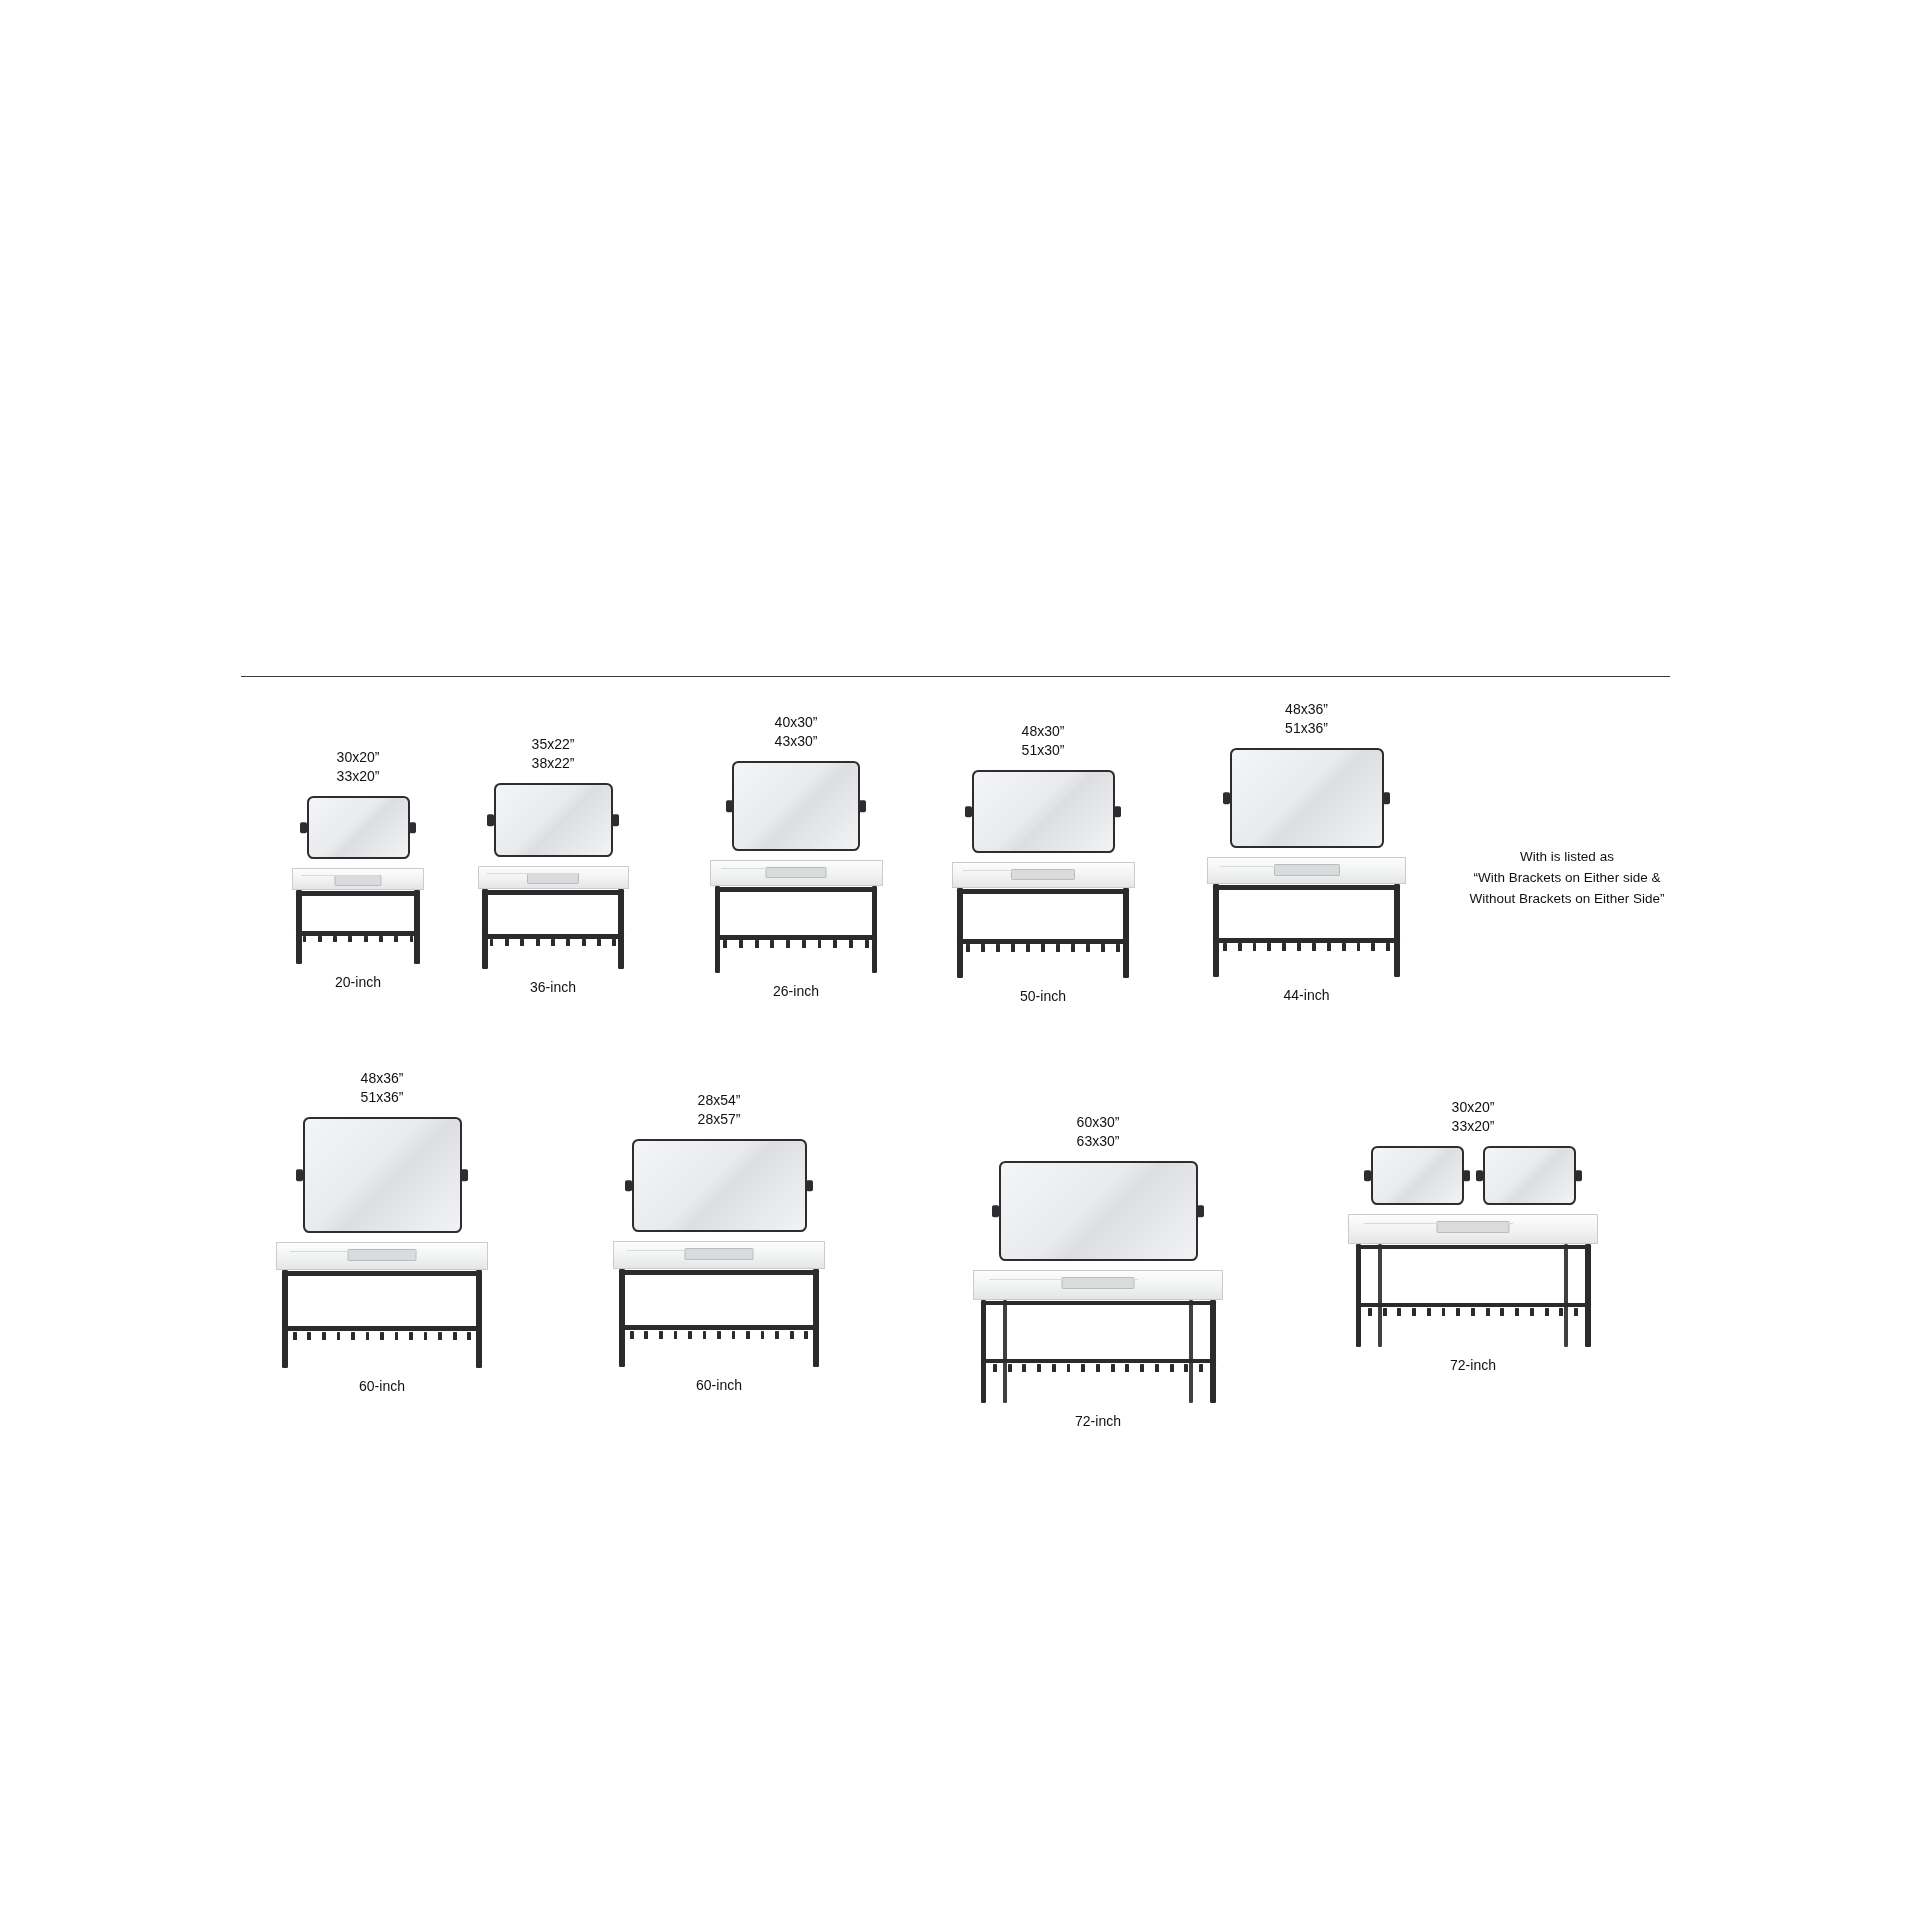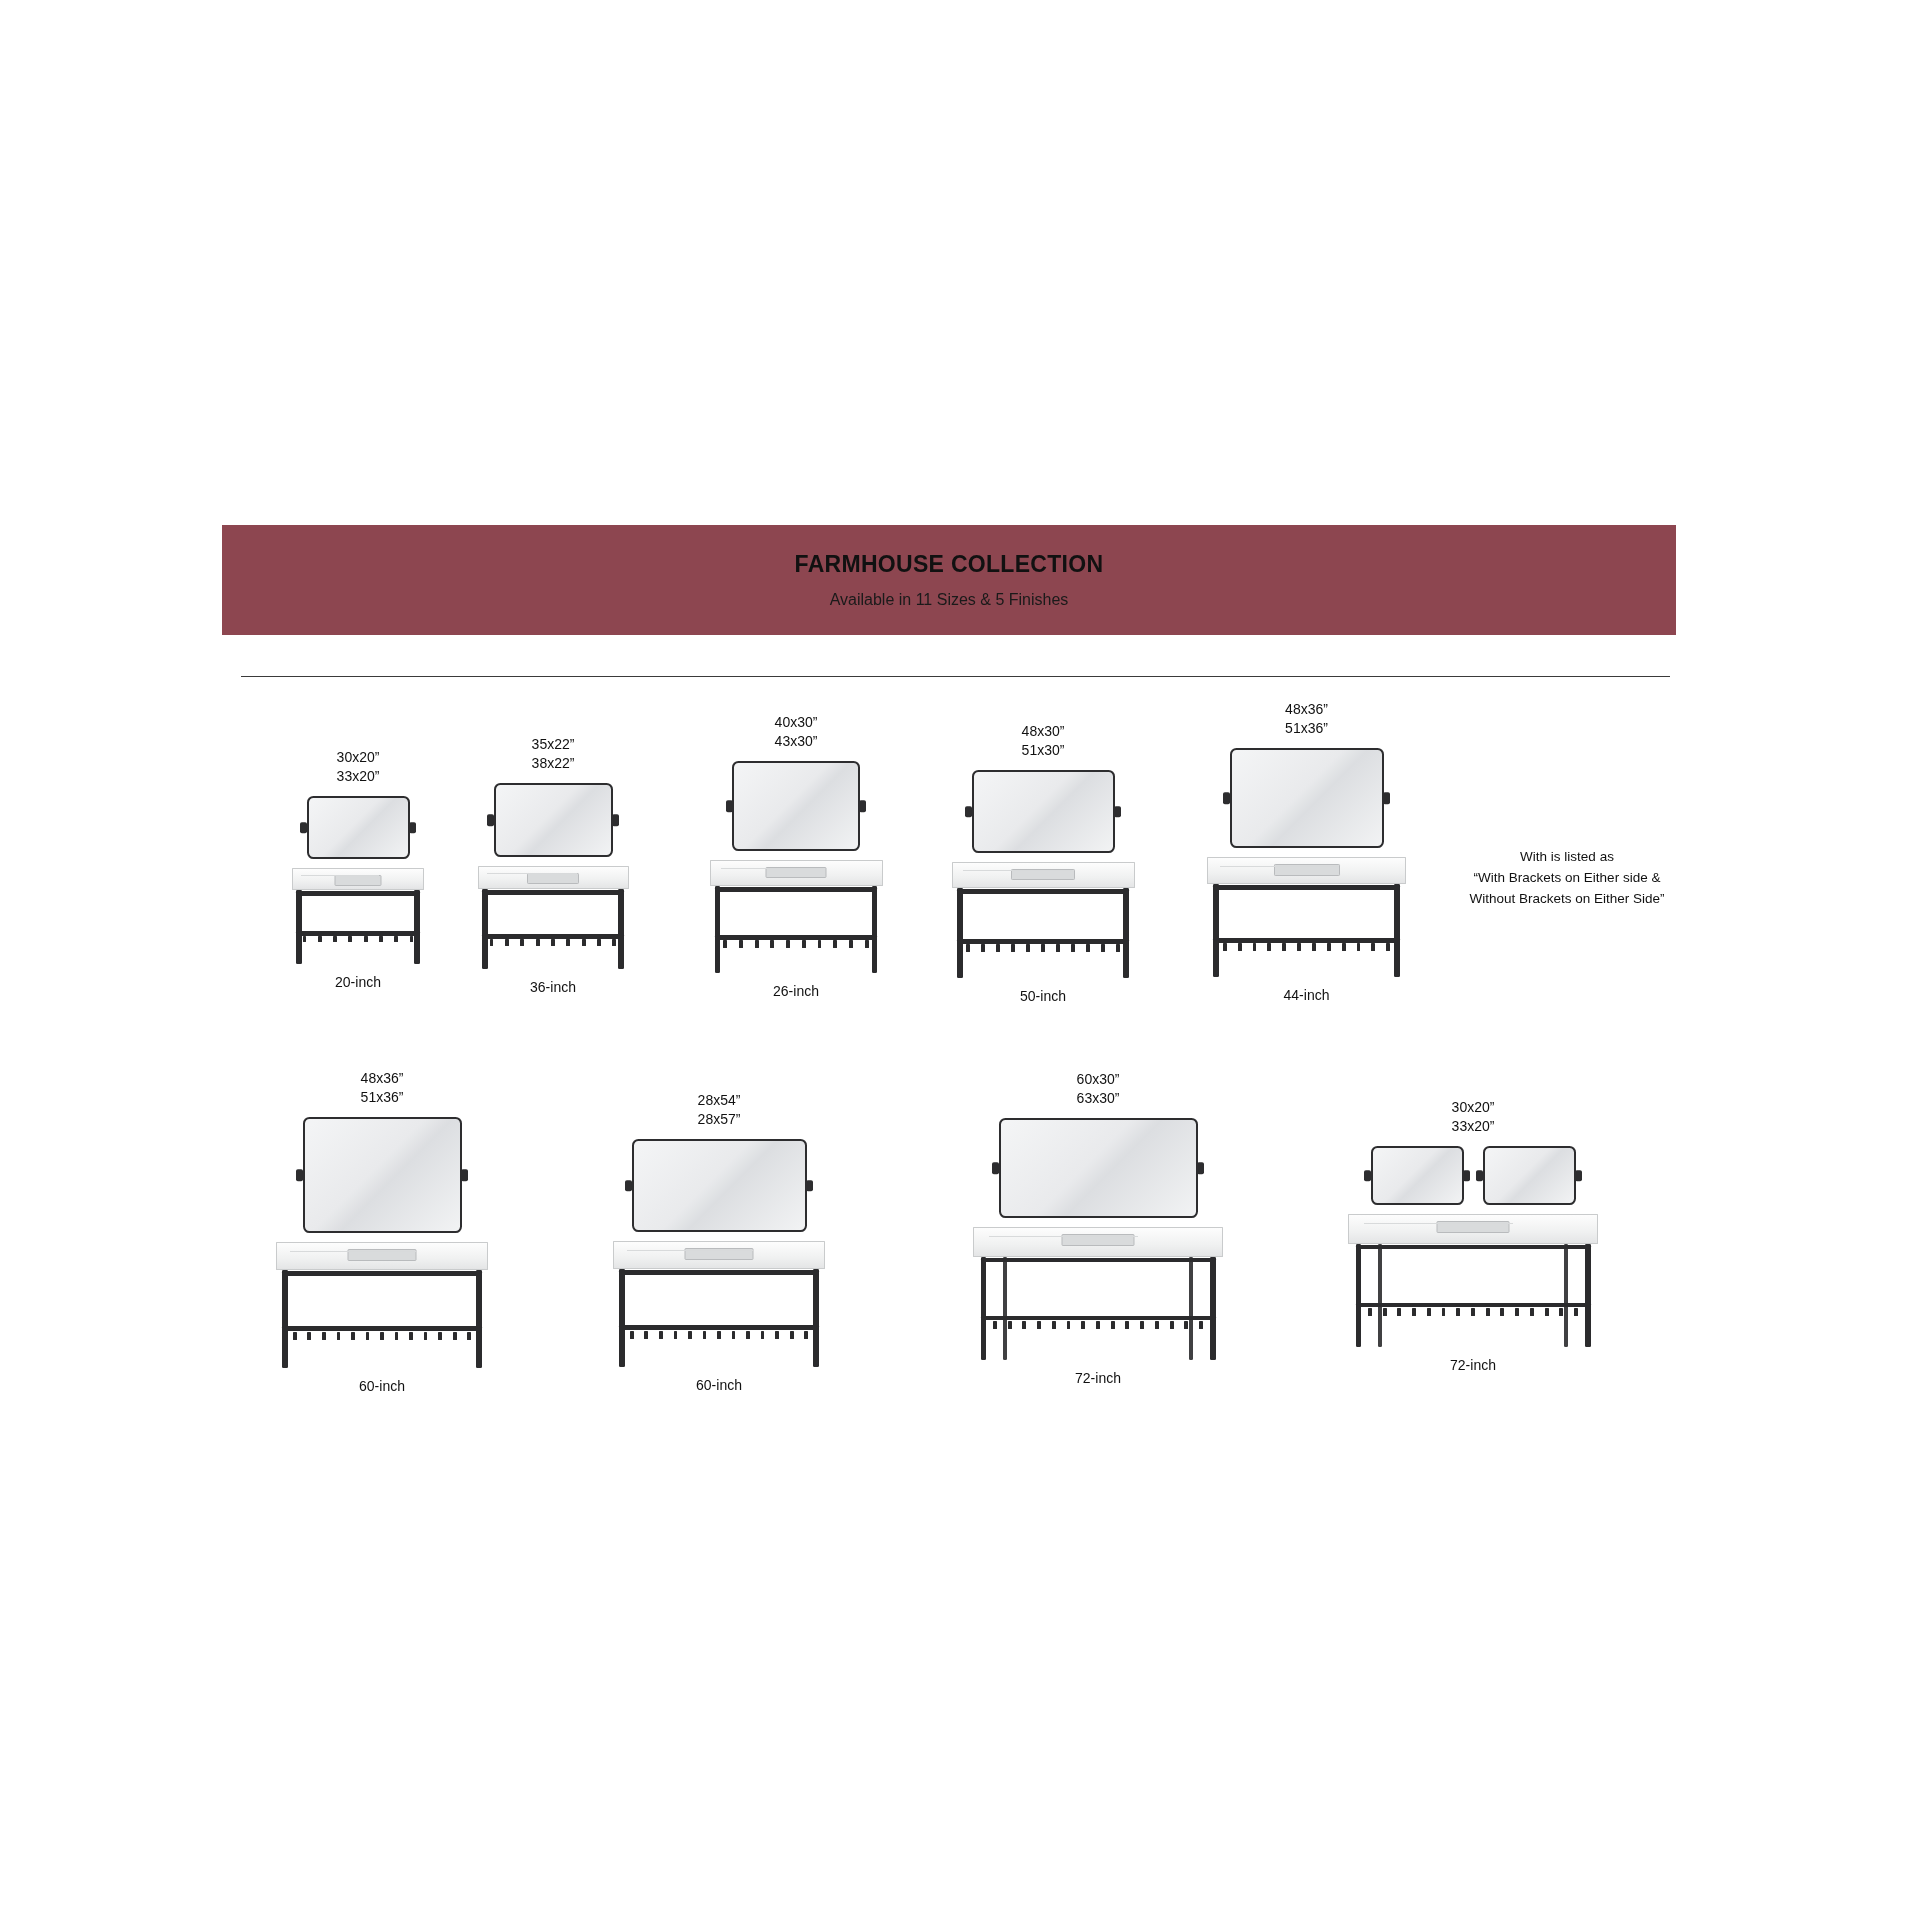--- a/index.html
+++ b/index.html
@@ -187,24 +187,20 @@
     text-align: center;
     font-size: 13.5px;
     color: #111111;
     line-height: 1.55;
   }
 </style>
 </head>
 <body>
 
 <div class="sheet">
-  <div class="header-band">
-    <div class="header-title">FARMHOUSE COLLECTION</div>
-    <div class="header-sub">Available in 11 Sizes &amp; 5 Finishes</div>
-  </div>
 </div>
 <div class="rule"></div>
 
 <div class="note">
   <div>With is listed as</div>
   <div>“With Brackets on Either side &amp;</div>
   <div>Without Brackets on Either Side”</div>
 </div>
 
 <div class="unit" style="left:276px; top:748px; width:164px;">
@@ -472,21 +468,21 @@
         <div class="slat" style="height:8.3px;"></div>
         <div class="slat" style="height:8.3px;"></div>
         <div class="slat" style="height:8.3px;"></div>
         <div class="slat" style="height:8.3px;"></div>
       </div>
     </div>
   </div>
   <div class="caption">60-inch</div>
 </div>
 
-<div class="unit" style="left:960px; top:1070px; width:276px;">
+<div class="unit" style="left:960px; top:1113px; width:276px;">
   <div class="size-label">
     <div>60x30”</div>
     <div>63x30”</div>
   </div>
   <div class="mirror-row" style="margin-top:10.3px;">
     <div class="mirror-wrap">
       <div class="mirror" style="width:199px;height:100px;"></div>
       <div class="bracket left"></div>
       <div class="bracket right"></div>
     </div>

